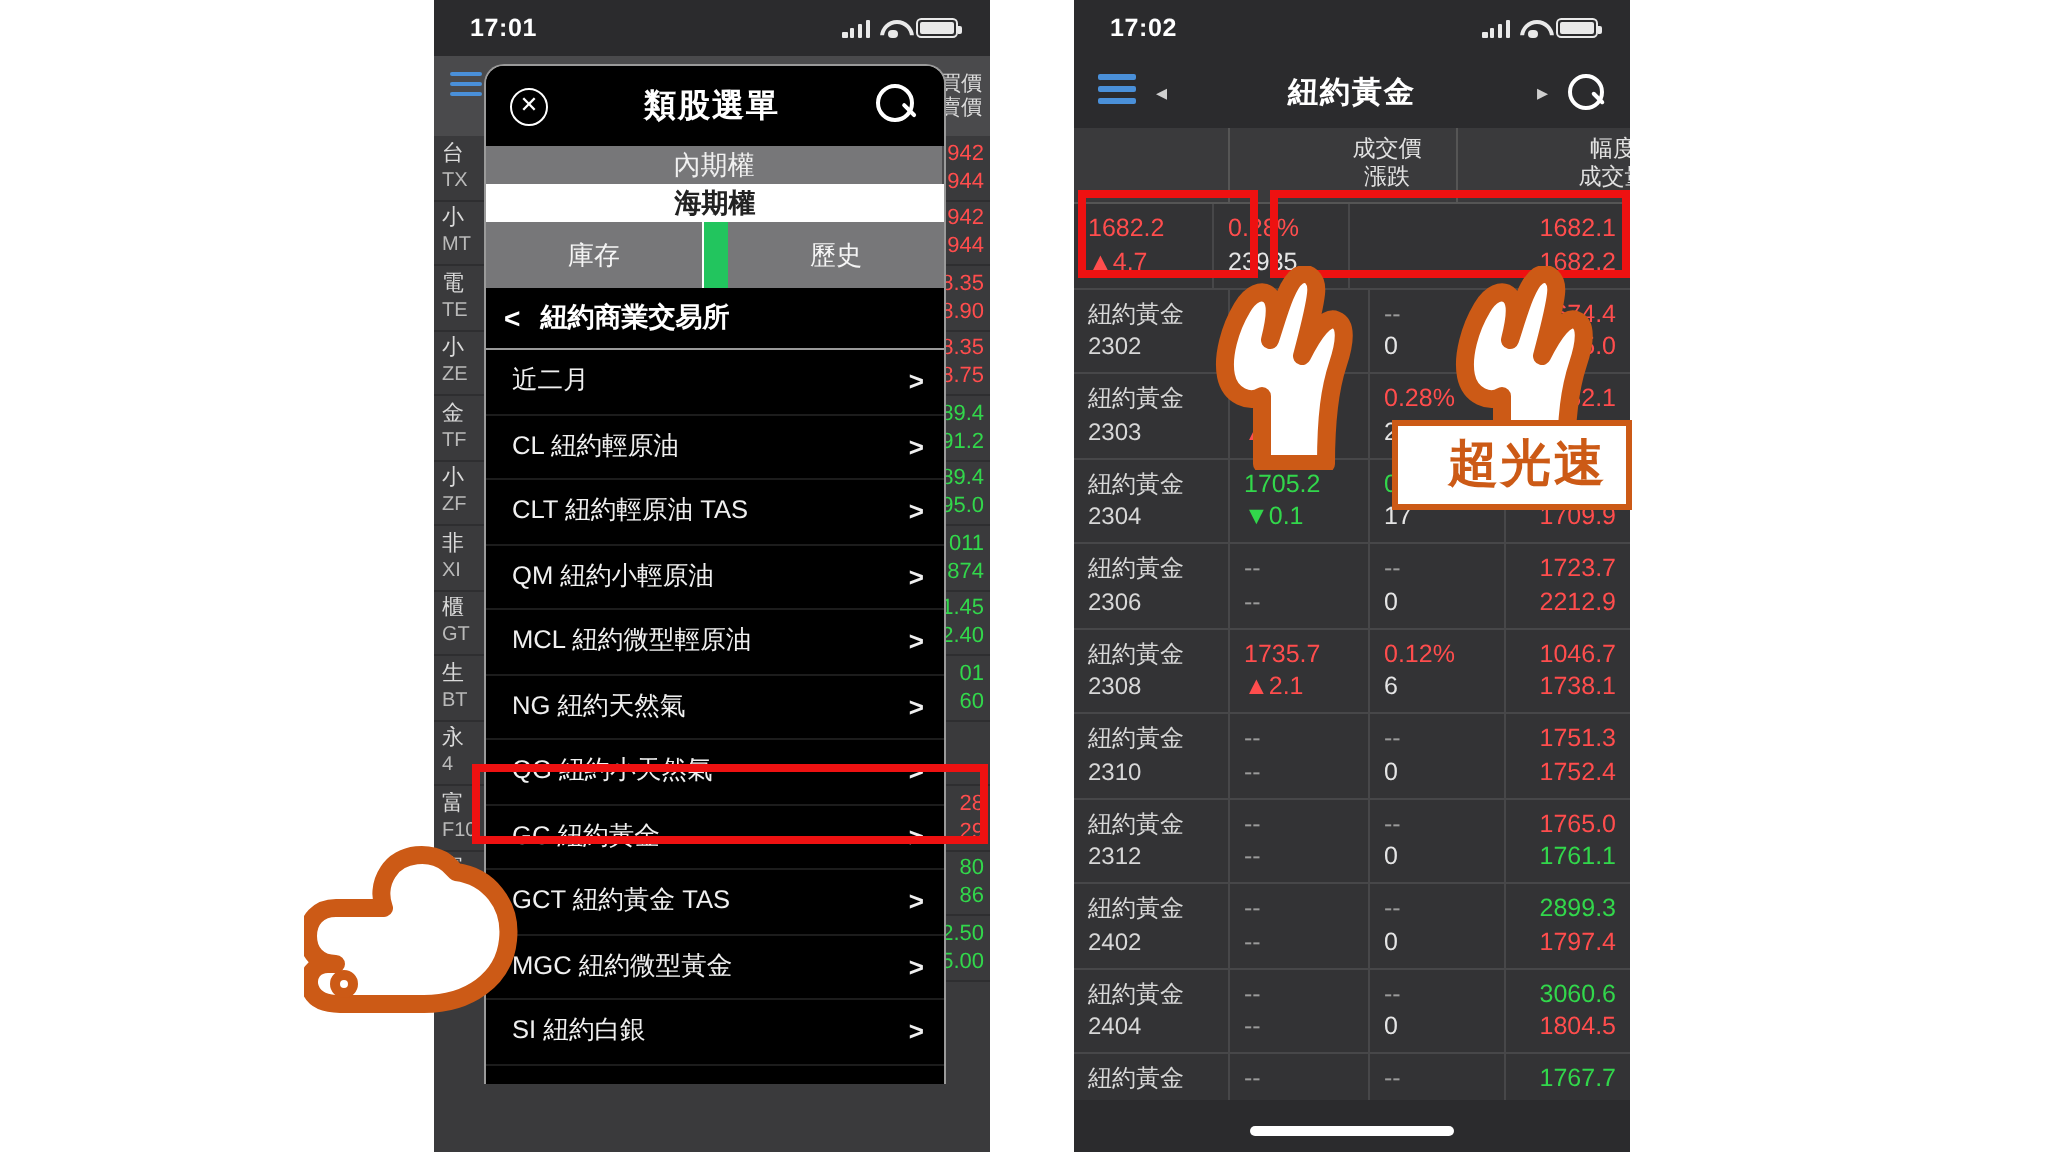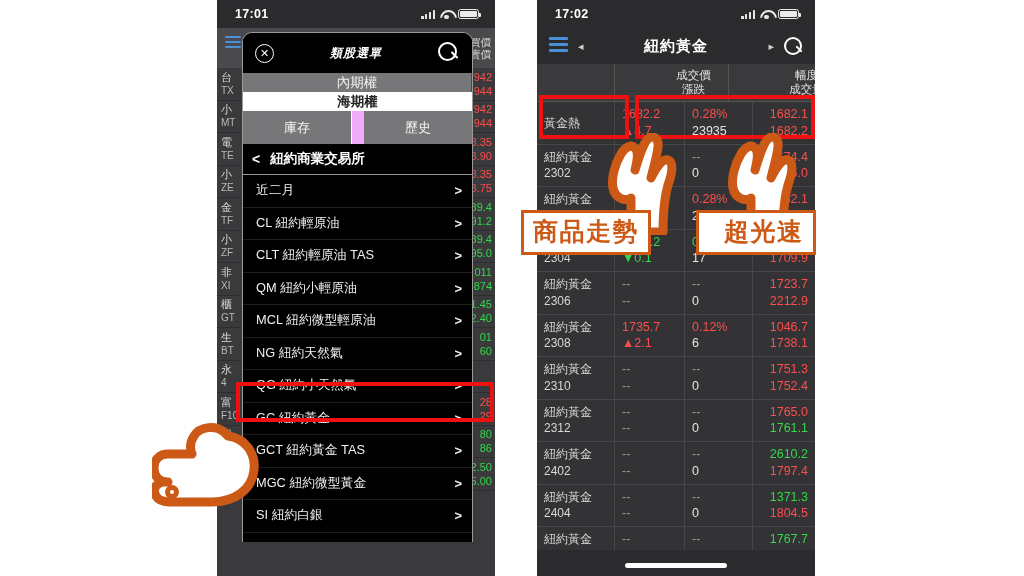--- a/index.html
+++ b/index.html
@@ -71,38 +71,38 @@
   .modal {
     position:absolute; left: 25px; top: 32px; width: 231px; height: 510px;
     background: #000; border-radius: 10px 10px 0 0;
     border: 1px solid #9a9a9a; border-bottom: none;
     overflow: hidden; z-index: 6;
   }
   .modal-title {
     height: 40px; background:#000; display:flex; align-items:center;
     justify-content:space-between; padding: 0 12px;
   }
-  .modal-title .t { color:#fff; font-size:12px; font-weight:bold; letter-spacing:1px;font-style:italic; }
+  .modal-title .t { color:#fff; font-size:16px; font-weight:bold; letter-spacing:1px; }
   .close-ic {
     width:19px;height:19px;border:1.6px solid #fff;border-radius:50%;
     color:#fff;font-size:11px;display:flex;align-items:center;justify-content:center;line-height:1;
   }
   .search-ic { width:22px;height:22px;position:relative; }
   .search-ic::before{content:"";position:absolute;left:0;top:0;width:15px;height:15px;border:2px solid #fff;border-radius:50%;}
   .search-ic::after{content:"";position:absolute;left:12px;top:12px;width:9px;height:2.2px;background:#fff;transform:rotate(45deg);border-radius:1px;}
 
   .tabs-row { display:flex; height: 38px; background:#5c5c5e;flex-direction:column; }
   .tab {
     flex:1; display:flex; align-items:center; justify-content:center;
     color:#f0f0f0; font-size:13.5px; background:#777779;
     border-right:1px solid #4a4a4c;
   }
   .tab:last-child{border-right:none;}
   .tab.active { background:#fff; color:#222; font-weight:bold; }
-  .tabs-row2 { display:flex; height: 33px; background:#f0abfc;gap:12px; }
+  .tabs-row2 { display:flex; height: 33px; background:#22c55e;gap:12px; }
   .tab2 {
     flex:1; display:flex; align-items:center; justify-content:center;
     color:#f5f5f5; font-size:13px; background:#777779; border-right:1px solid #fff;
   }
   .tab2:last-child{border-right:none;}
 
   .crumb {
     height: 31px; display:flex; align-items:center; gap:10px;
     padding-left: 9px; background:#000;
     border-bottom:1px solid #9a9a9a;
@@ -463,24 +463,20 @@
           <div>幅度</div>
           <div>成交量</div>
         </div>
         <div class="hc c-bid">
           <div>買價</div>
           <div>賣價</div>
         </div>
       </div>
     <div id="r-rows">
         <div class="r-row">
-          <div class="cell c-name">
-            <div>黃金熱</div>
-            <div></div>
-          </div>
           <div class="cell c-px">
             <div class="up">1682.2</div>
             <div class="up">▲4.7</div>
           </div>
           <div class="cell c-chg">
             <div class="up">0.28%</div>
             <div class="vol">23935</div>
           </div>
           <div class="cell c-bid">
             <div class="up">1682.1</div>
@@ -620,39 +616,39 @@
           </div>
           <div class="cell c-px">
             <div class="muted">--</div>
             <div class="muted">--</div>
           </div>
           <div class="cell c-chg">
             <div class="muted">--</div>
             <div class="vol">0</div>
           </div>
           <div class="cell c-bid">
-            <div class="down">2610.2</div>
+            <div class="down">2899.3</div>
             <div class="up">1797.4</div>
           </div>
         </div>
         <div class="r-row">
           <div class="cell c-name">
             <div>紐約黃金</div>
             <div>2404</div>
           </div>
           <div class="cell c-px">
             <div class="muted">--</div>
             <div class="muted">--</div>
           </div>
           <div class="cell c-chg">
             <div class="muted">--</div>
             <div class="vol">0</div>
           </div>
           <div class="cell c-bid">
-            <div class="down">1371.3</div>
+            <div class="down">3060.6</div>
             <div class="up">1804.5</div>
           </div>
         </div>
         <div class="r-row">
           <div class="cell c-name">
             <div>紐約黃金</div>
             <div>2406</div>
           </div>
           <div class="cell c-px">
             <div class="muted">--</div>
@@ -698,16 +694,15 @@
     </g>
   </svg>
   <svg class="hand" style="left:718px; top:133px;" width="92" height="102" viewBox="0 0 92 102">
     <g transform="translate(3,3)">
       <path d="M30 96 L30 62 C24 66, 14 62, 12 52 C10 42, 14 28, 20 18 C24 11, 30 8, 34 12
                C38 16, 36 26, 34 34 C38 22, 42 6, 48 2 C53 -1, 58 3, 57 11 C56 20, 52 34, 50 42
                C56 30, 62 22, 67 24 C72 26, 72 34, 68 46 C64 58, 62 72, 62 96 Z" fill="#ffffff" stroke="#cc5a16" stroke-width="9" stroke-linejoin="round"></path>
     </g>
   </svg>
 
-  <div class="callout" style="left:521px; top:210px;">商品走勢</div>
   <div class="callout" style="left:696px; top:210px;padding-left:25px;">超光速</div>
 
 </div>
 
 </body></html>

